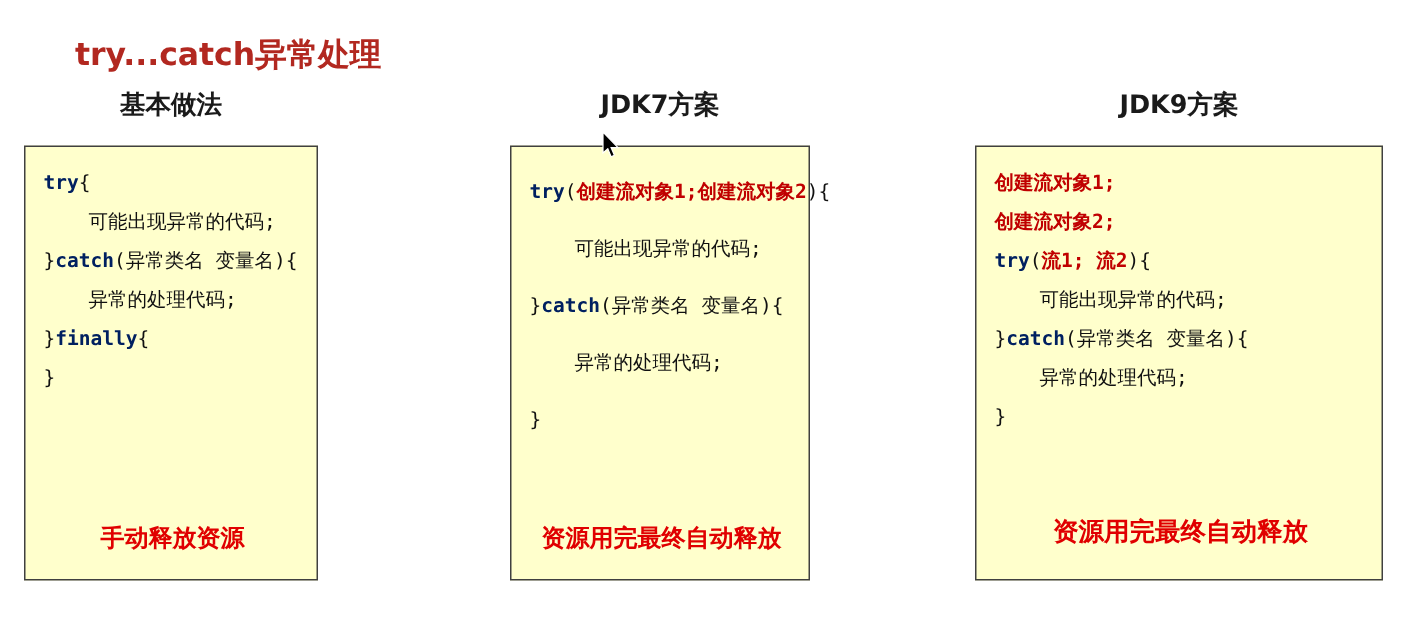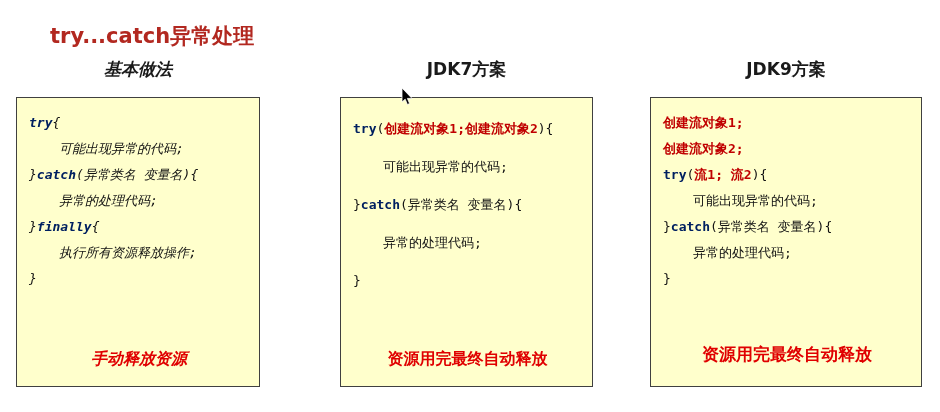--- a/index.html
+++ b/index.html
@@ -17,22 +17,22 @@
     --box-border: #404040;
   }
   .page-title {
     position: absolute; left: 18px; top: 8px;
     font-size: 21px; font-weight: bold;
     color: var(--title-red);
     font-family: "DejaVu Sans", sans-serif;
     margin-left: 32px;
   }
   .column { position: absolute; top: 58px; }
-  .col-1 { left: 16px;  width: 244px; font-style: italic; }
-  .col-2 { left: 340px; width: 253px; }
+  .col-1 { left: 16px;  width: 196px; }
+  .col-2 { left: 340px; width: 200px; }
   .col-3 { left: 650px; width: 272px; }
   .col-header {
     text-align: center; font-size: 17px; font-weight: bold;
     color: #1a1a1a; margin: 0 0 16px 0;
     font-family: "DejaVu Sans", sans-serif;
   }
   .code-box {
     position: relative;
     background: var(--box-bg);
     border: 1px solid var(--box-border);
@@ -69,21 +69,20 @@
 
 <div class="column col-1">
   <h2 class="col-header">基本做法</h2>
   <div class="code-box">
     <div class="code">
         <div class="code-line indent-0"><span class="seg-kw">try</span><span class="seg-plain">{</span></div>
         <div class="code-line indent-1"><span class="seg-plain">可能出现异常的代码;</span></div>
         <div class="code-line indent-0"><span class="seg-plain">}</span><span class="seg-kw">catch</span><span class="seg-plain">(异常类名 变量名){</span></div>
         <div class="code-line indent-1"><span class="seg-plain">异常的处理代码;</span></div>
         <div class="code-line indent-0"><span class="seg-plain">}</span><span class="seg-kw">finally</span><span class="seg-plain">{</span></div>
-        <div class="code-line indent-1"><span class="seg-plain">执行所有资源释放操作;</span></div>
         <div class="code-line indent-0"><span class="seg-plain">}</span></div>
       </div>
     <div class="box-footer">手动释放资源</div>
   </div>
 </div>
 
 <div class="column col-2">
   <h2 class="col-header">JDK7方案</h2>
   <div class="code-box sparse">
     <div class="code">

